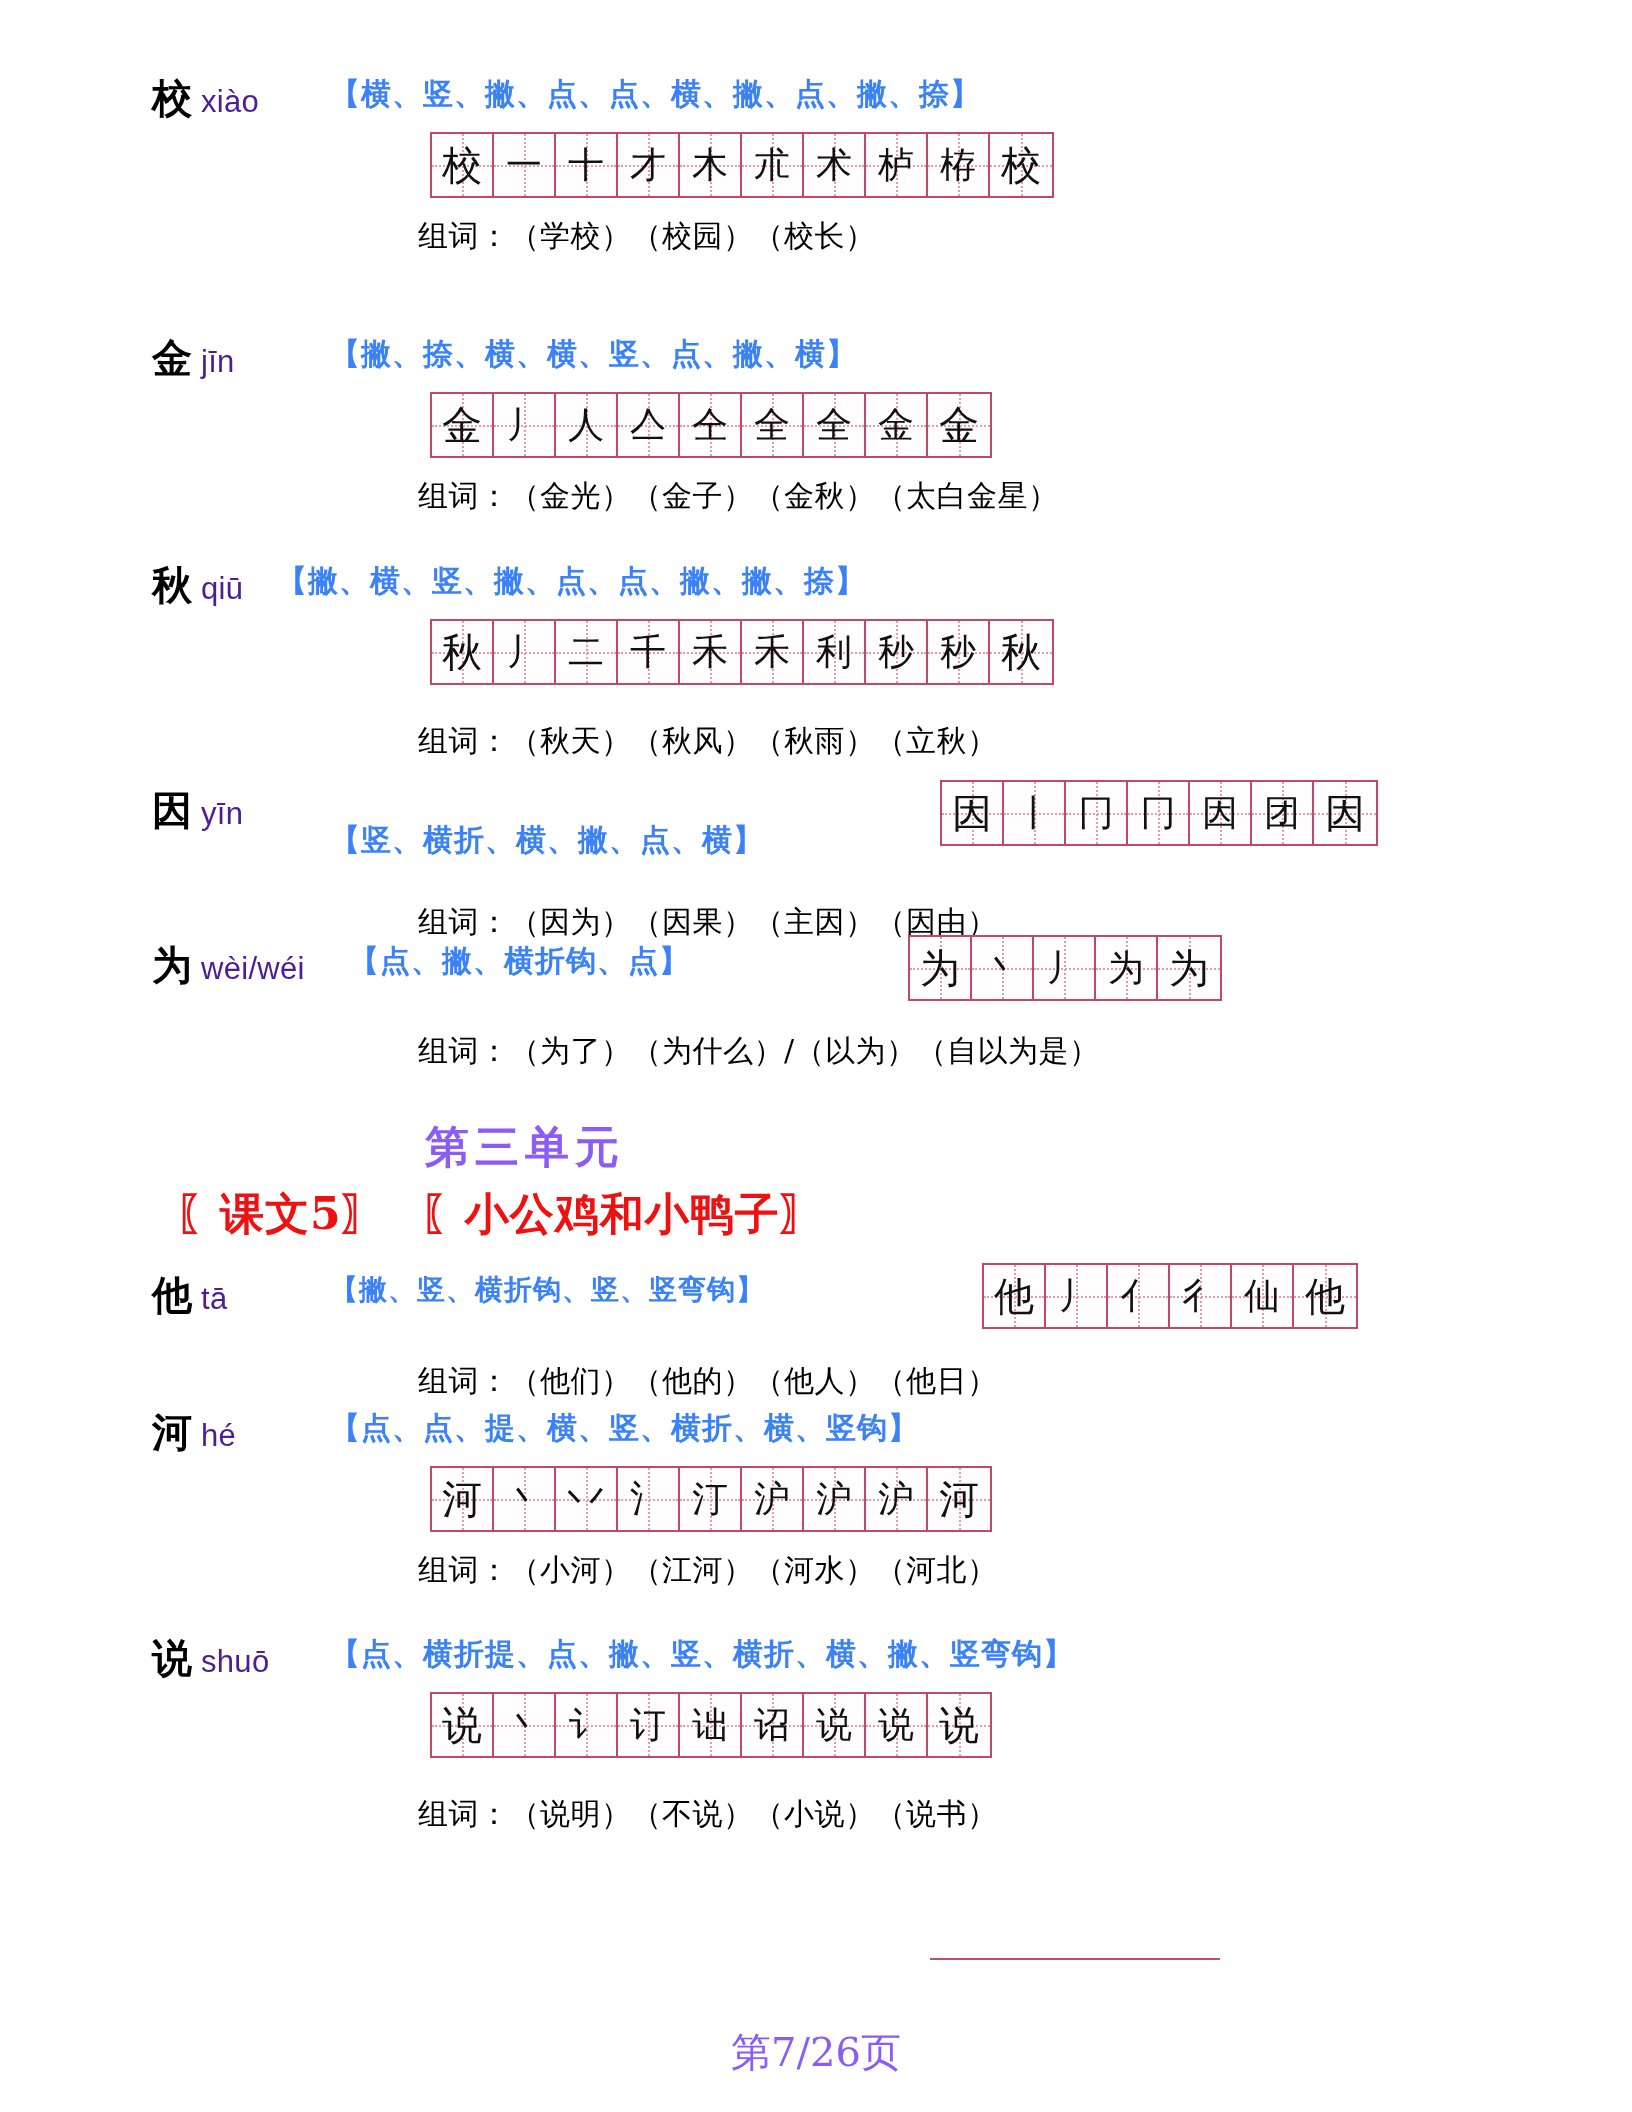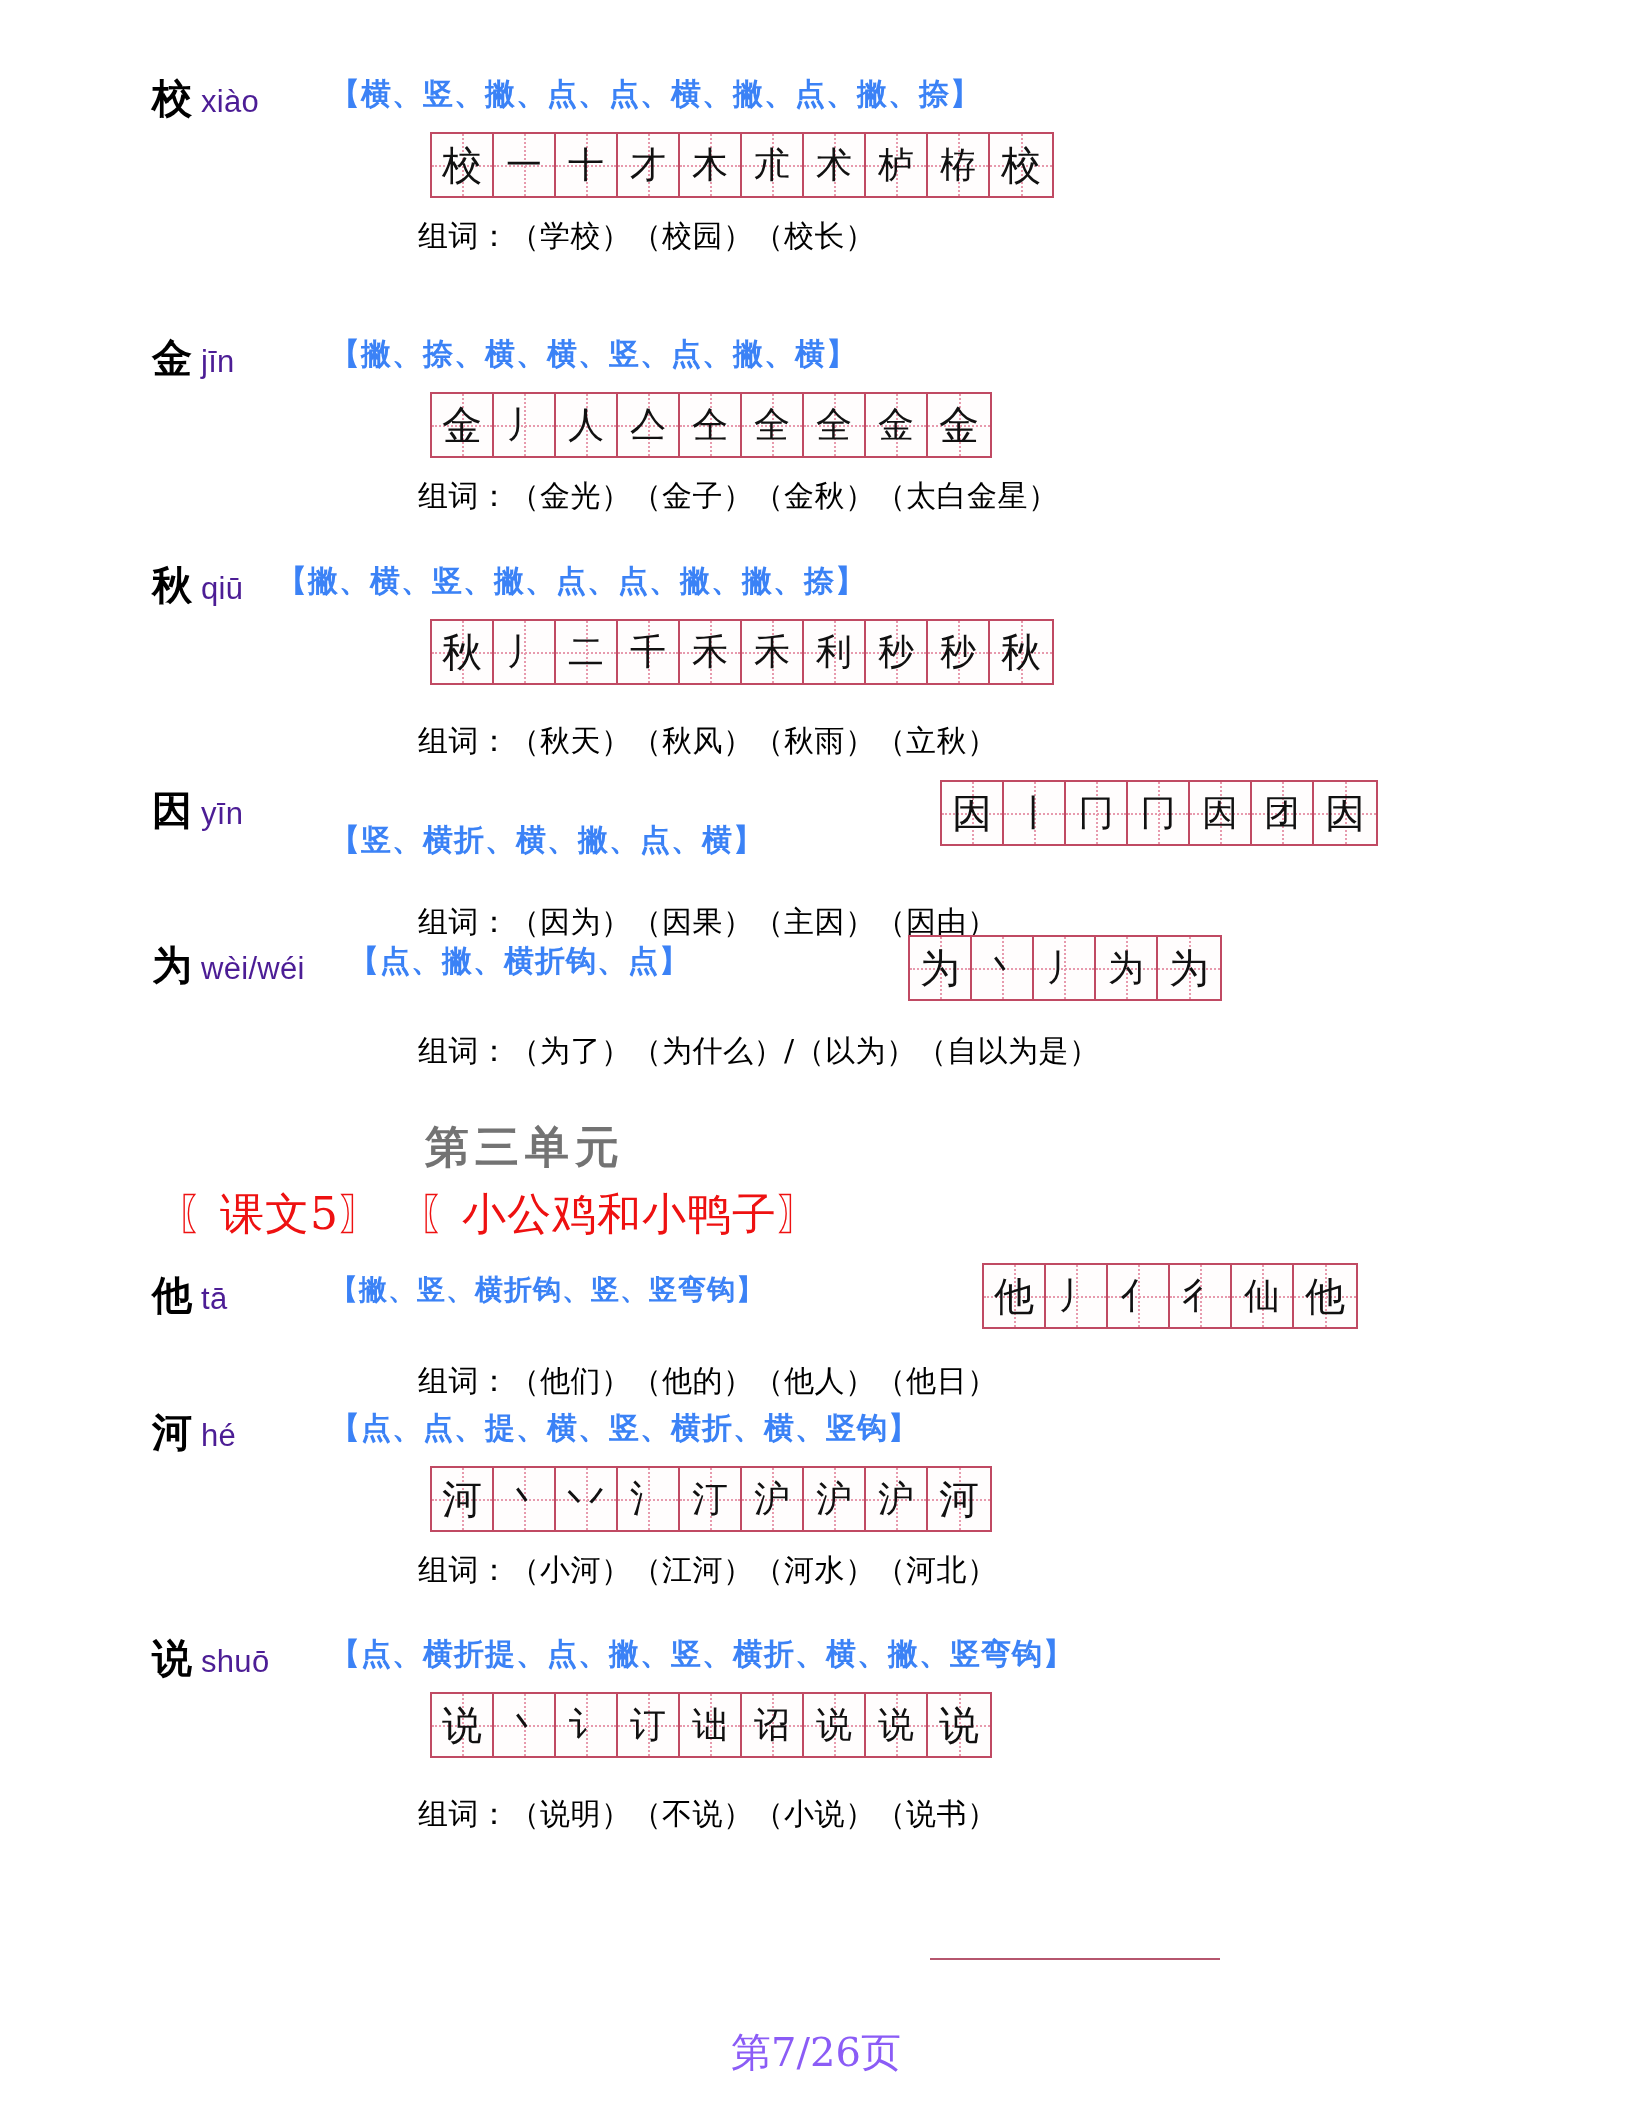--- a/index.html
+++ b/index.html
@@ -124,27 +124,27 @@
     color: #000;
     white-space: nowrap;
     letter-spacing: 0.5px;
   }
 
   
   .unit-title {
     font-family: "DejaVu Serif", "Liberation Serif", serif;
     font-weight: bold;
     font-size: 44px;
-    color: #737373;
+    color: #8b5cf6;
     letter-spacing: 6px;
     white-space: nowrap;
   }
   .lesson-title {
     font-family: "DejaVu Serif", "Liberation Serif", serif;
-    font-weight: normal;
+    font-weight: bold;
     font-size: 44px;
     color: #ee1111;
     white-space: nowrap;
     letter-spacing: 1px;
   }
 
   .footer-rule {
     position: absolute;
     left: 930px;
     top: 1958px;

